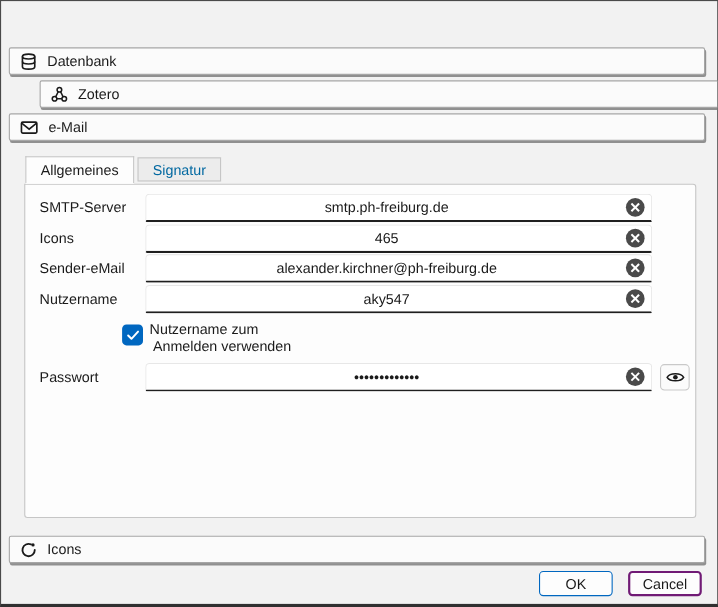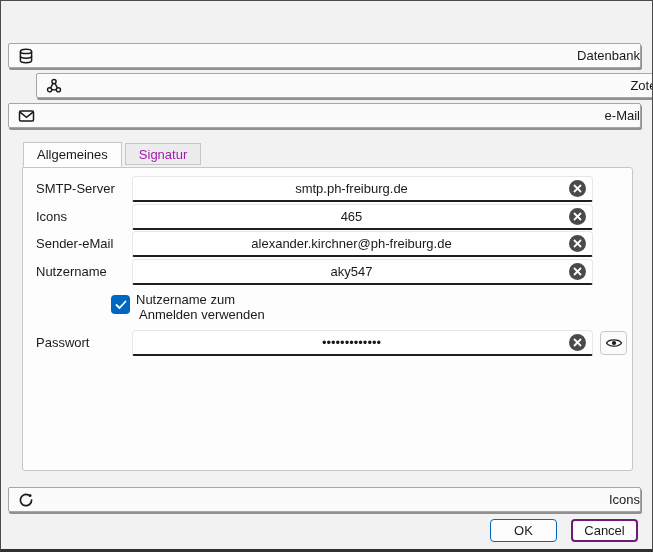--- a/index.html
+++ b/index.html
@@ -7,28 +7,28 @@
     background:#f2f2f2;border:1px solid #4a4a4a;border-bottom:3px solid #303030;
     overflow:hidden;font-family:"Liberation Sans",sans-serif;color:#1a1a1a;}
   .titlebar{position:absolute;top:0;left:0;right:0;height:32px;display:flex;
     align-items:center;padding-left:12px;gap:9px;background:#f4f4f4;}
   .title-text{font-size:13px;}
   .close-btn{position:absolute;top:0;right:0;width:46px;height:32px;display:flex;
     align-items:center;justify-content:center;font-size:14px;cursor:pointer;background:transparent;border:none;color:#1a1a1a;}
   .acc{position:absolute;left:7px;width:633px;height:25px;background:#fbfbfb;
     border:1px solid #a6a6a6;border-radius:2px;box-shadow:1px 2px 0 #909090;
     display:flex;align-items:center;gap:9px;padding-left:9px;box-sizing:border-box;
-    font-size:13px;cursor:pointer;justify-content:space-between;}
+    font-size:13px;cursor:pointer;}
   .acc svg{flex:0 0 auto;}
   #acc-datenbank{top:42px;} #acc-zotero{top:72px;margin-left:28px;} #acc-email{top:102px;} #acc-icons{top:486px;}
   .tabs{position:absolute;left:22px;top:141px;display:flex;align-items:center;z-index:3;}
   .tab{font-size:13px;padding:0 13px;display:flex;align-items:center;
     border:1px solid #c6c6c6;box-sizing:border-box;cursor:pointer;}
   .tab.active{height:25px;background:#fdfdfd;border-bottom:1px solid #fdfdfd;margin-bottom:-1px;}
-  .tab.inactive{height:22px;background:#ececec;margin-left:3px;color:#a21caf;}
+  .tab.inactive{height:22px;background:#ececec;margin-left:3px;color:#0369a1;}
   .panel{position:absolute;left:21px;top:166px;width:611px;height:304px;background:#fdfdfd;
     border:1px solid #c6c6c6;border-radius:0 3px 3px 3px;box-sizing:border-box;}
   .row-label{position:absolute;left:13px;font-size:13px;line-height:26px;white-space:nowrap;}
   .field{position:absolute;left:109px;width:461px;height:26px;}
   .field input{width:100%;height:100%;box-sizing:border-box;border:1px solid #e7e7e7;
     border-bottom:2px solid #1f1f1f;border-radius:4px 4px 2px 2px;background:#ffffff;
     font-family:"Liberation Sans",sans-serif;font-size:13px;padding:0 32px 0 10px;color:#1a1a1a;outline:none;text-align:center;}
   .clear-btn{position:absolute;right:7px;top:4px;width:17px;height:17px;border:none;padding:0;
     border-radius:50%;background:#4a4a4a;display:flex;align-items:center;justify-content:center;cursor:pointer;}
   #f-label-0,#f-0{top:8px;} #f-label-1,#f-1{top:36px;} #f-label-2,#f-2{top:63px;} #f-label-3,#f-3{top:91px;}

